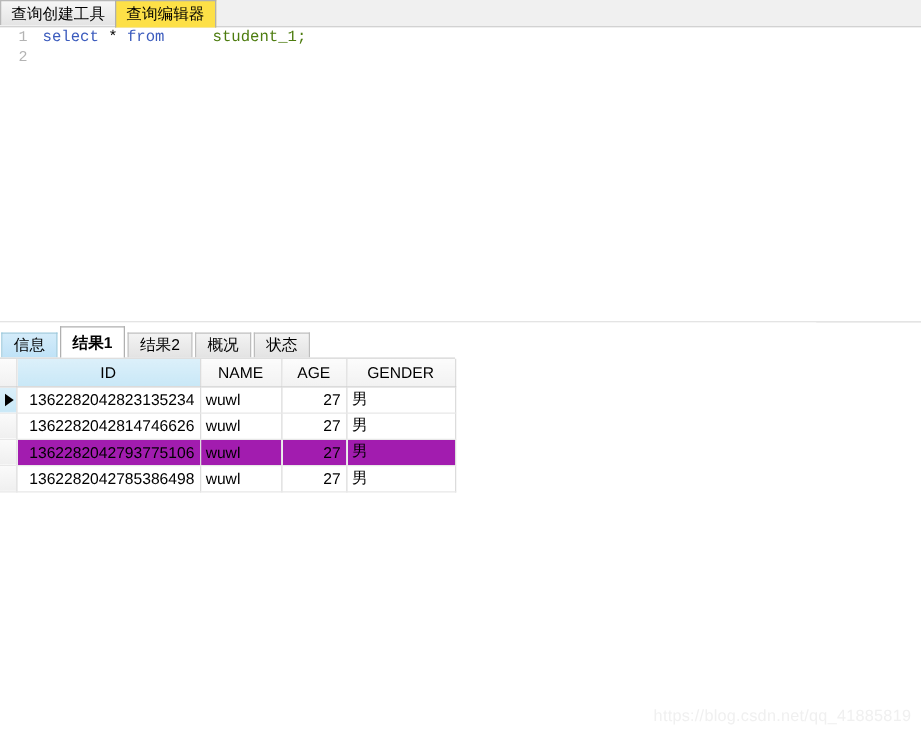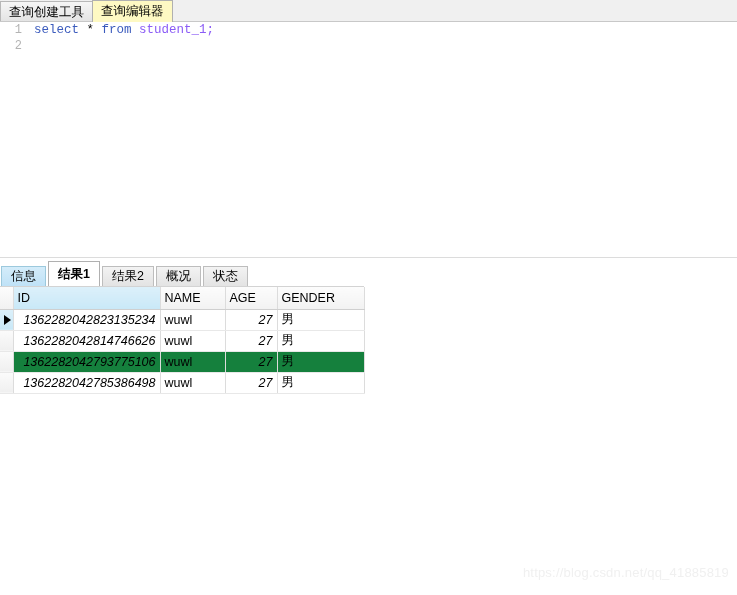--- a/index.html
+++ b/index.html
@@ -22,39 +22,39 @@
     position: absolute;
     left: 0; top: 0;
     width: 737px;
     height: 22px;
     background: #f0f0f0;
     border-bottom: 1px solid #c8c8c8;
     box-sizing: border-box;
   }
   .top-tabs {
     display: flex;
-    align-items: center;
+    align-items: flex-start;
     height: 21px;
   }
   .top-tab {
     height: 20px;
     line-height: 20px;
     padding: 0 8px;
     box-sizing: border-box;
     font-size: 12.5px;
     color: #000;
     border: 1px solid #b8b8b8;
     border-bottom: none;
     background: linear-gradient(to bottom, #f6f6f6 0%, #e4e4e4 100%);
     margin-right: -1px;
     white-space: nowrap;
     cursor: default;
   }
   .top-tab.active {
-    background: #fef9c3;
+    background: #fde047;
     height: 22px;
     line-height: 21px;
     border-color: #b0b0b0;
     position: relative;
     z-index: 3;
   }
 
   
   .editor {
     position: absolute;
@@ -79,21 +79,21 @@
     padding-right: 4px;
     box-sizing: border-box;
     color: #b3b3b3;
     font-family: "Liberation Mono", "DejaVu Sans Mono", monospace;
     font-size: 12px;
     user-select: none;
   }
   .code-content { padding-left: 8px; }
   .kw { color: #3b5bbd; }
   .op { color: #000000; }
-  .idn { color: #8b5cf6; }
+  .idn { color: #4d7c0f; padding-left: 31px; }
 
   
   .splitter {
     position: absolute;
     left: 0; top: 257px;
     width: 737px;
     height: 1px;
     background: #dcdcdc;
   }
 
@@ -164,21 +164,21 @@
     height: 21px;
     box-sizing: border-box;
     overflow: hidden;
     white-space: nowrap;
     font-weight: normal;
     vertical-align: middle;
   }
   table.rs thead th {
     background: linear-gradient(to bottom, #fcfcfc 0%, #f2f2f2 100%);
     border-bottom: 1px solid #cfcfcf;
-    text-align: left;
+    text-align: center;
     color: #000;
     font-size: 12.5px;
     height: 22px;
   }
   table.rs thead th.sel {
     background: linear-gradient(to bottom, #dcf0fa 0%, #c9e8f7 100%);
   }
   .col-marker { width: 13px; min-width: 13px; }
   .col-id     { width: 147px; }
   .col-name   { width: 65px; }
@@ -201,23 +201,23 @@
     border-top: 5px solid transparent;
     border-bottom: 5px solid transparent;
     border-left: 7px solid #000000;
     vertical-align: middle;
   }
   th.marker-h {
     background: linear-gradient(to bottom, #fcfcfc 0%, #f1f1f1 100%) !important;
     border-right: 1px solid #d3d3d3;
     padding: 0;
   }
-  td.num { text-align: right; padding-right: 3px; font-style: italic; }
+  td.num { text-align: right; padding-right: 3px; }
   td.txt { text-align: left; }
-  tr.alt td:not(.marker) { background: #15803d; }
+  tr.alt td:not(.marker) { background: #a21caf; }
 
   
   .watermark {
     position: absolute;
     right: 8px;
     top: 565px;
     font-size: 13px;
     color: #f0f0f0;
     font-family: "Liberation Sans", sans-serif;
     letter-spacing: 0.2px;

